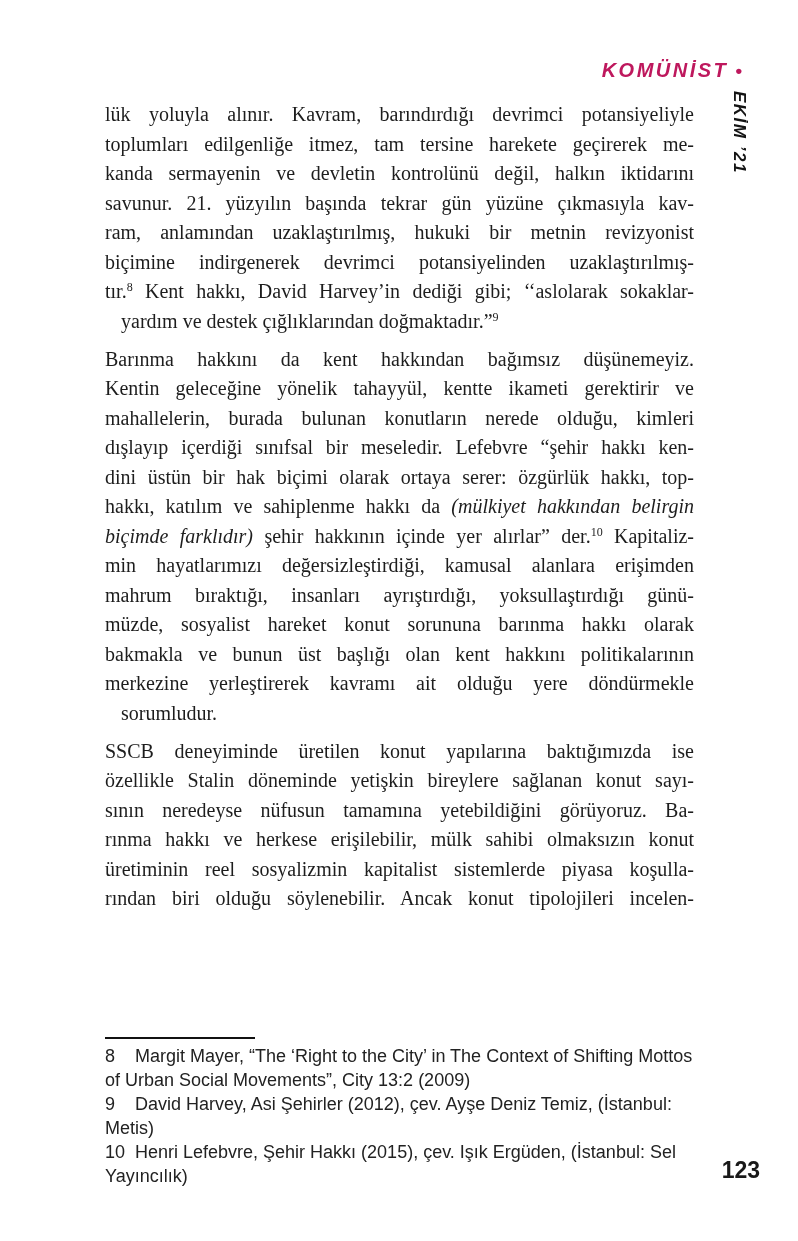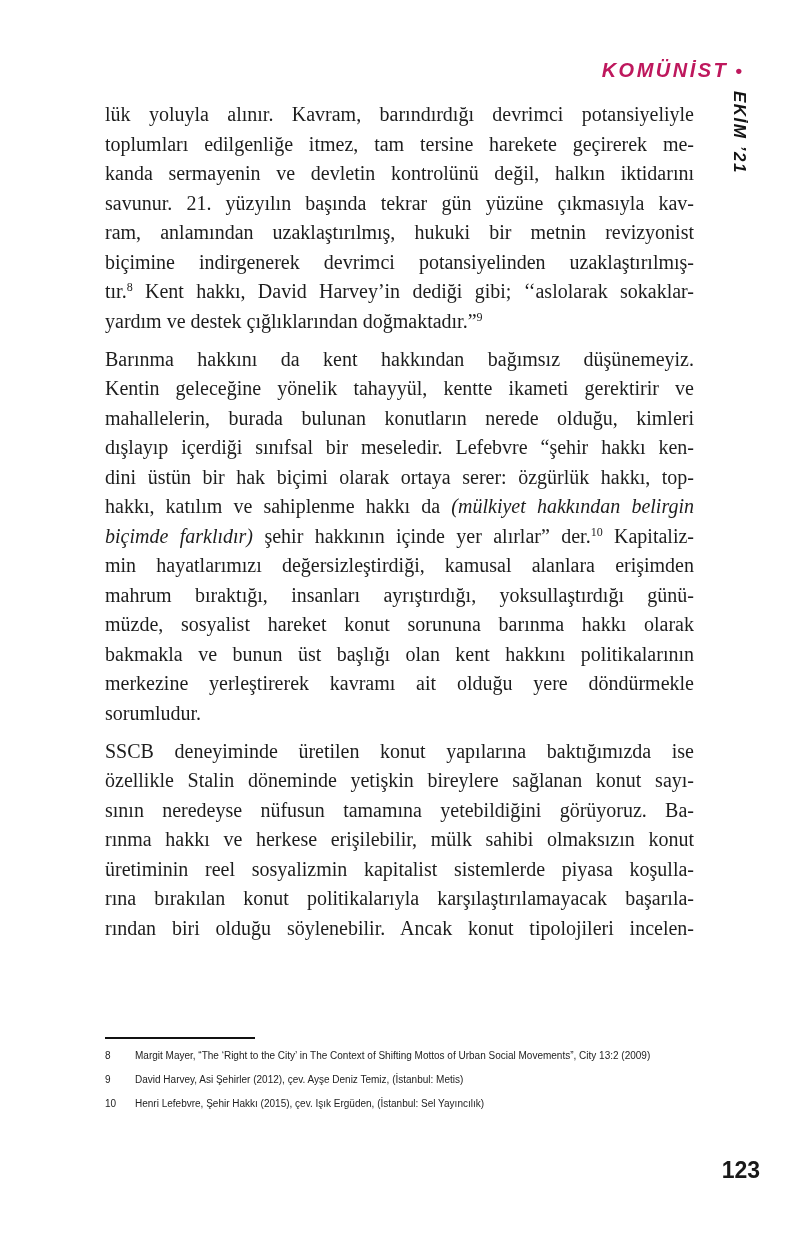--- a/index.html
+++ b/index.html
@@ -43,30 +43,30 @@
     left: 105px; top: 100px; width: 589px;
     font-size: 20px; line-height: 29.5px;
   }
   .para { margin: 0 0 8.5px 0; }
   .line {
     text-align: justify;
     text-align-last: justify;
     height: 29.5px;
     overflow: hidden;
   }
-  .line.last { text-align-last: left; }
+  .line.last { text-align-last: left; margin-left: 16px; }
   .i { font-style: italic; }
   .sup { font-size: 12px; line-height: 0; position: relative; top: -7px; }
 
   
   .footnotes {
     position: absolute;
     left: 105px; top: 1037px; width: 589px;
     font-family: "Liberation Sans", sans-serif;
-    font-size: 10px; line-height: 24px;
+    font-size: 18px; line-height: 24px;
     color: #222222;
   }
   .fn-sep {
     width: 150px; height: 0;
     border-top: 2px solid #111111;
     margin: 0 0 5px 0;
   }
   .fn { margin: 0; }
   .fn-num { display: inline-block; min-width: 22px; margin-right: 8px; }
 
@@ -116,21 +116,20 @@
         <div class="line"><span>bakmakla ve bunun üst başlığı olan kent hakkını politikalarının</span></div>
         <div class="line"><span>merkezine yerleştirerek kavramı ait olduğu yere döndürmekle</span></div>
         <div class="line last"><span>sorumludur.</span></div>
       </div>
       <div class="para">
         <div class="line"><span>SSCB deneyiminde üretilen konut yapılarına baktığımızda ise</span></div>
         <div class="line"><span>özellikle Stalin döneminde yetişkin bireylere sağlanan konut sayı-</span></div>
         <div class="line"><span>sının neredeyse nüfusun tamamına yetebildiğini görüyoruz. Ba-</span></div>
         <div class="line"><span>rınma hakkı ve herkese erişilebilir, mülk sahibi olmaksızın konut</span></div>
         <div class="line"><span>üretiminin reel sosyalizmin kapitalist sistemlerde piyasa koşulla-</span></div>
-        <div class="line"><span>rına bırakılan konut politikalarıyla karşılaştırılamayacak başarıla-</span></div>
         <div class="line"><span>rından biri olduğu söylenebilir. Ancak konut tipolojileri incelen-</span></div>
       </div>
     </div>
 
   <div class="footnotes">
     <div class="fn-sep"></div>
     <div id="fn-list">
         <div class="fn"><span class="fn-num">8</span><span>Margit Mayer, “The ‘Right to the City’ in The Context of Shifting Mottos of Urban Social Movements”, City 13:2 (2009)</span></div>
         <div class="fn"><span class="fn-num">9</span><span>David Harvey, Asi Şehirler (2012), çev. Ayşe Deniz Temiz, (İstanbul: Metis)</span></div>
         <div class="fn"><span class="fn-num">10</span><span>Henri Lefebvre, Şehir Hakkı (2015), çev. Işık Ergüden, (İstanbul: Sel Yayıncılık)</span></div>

